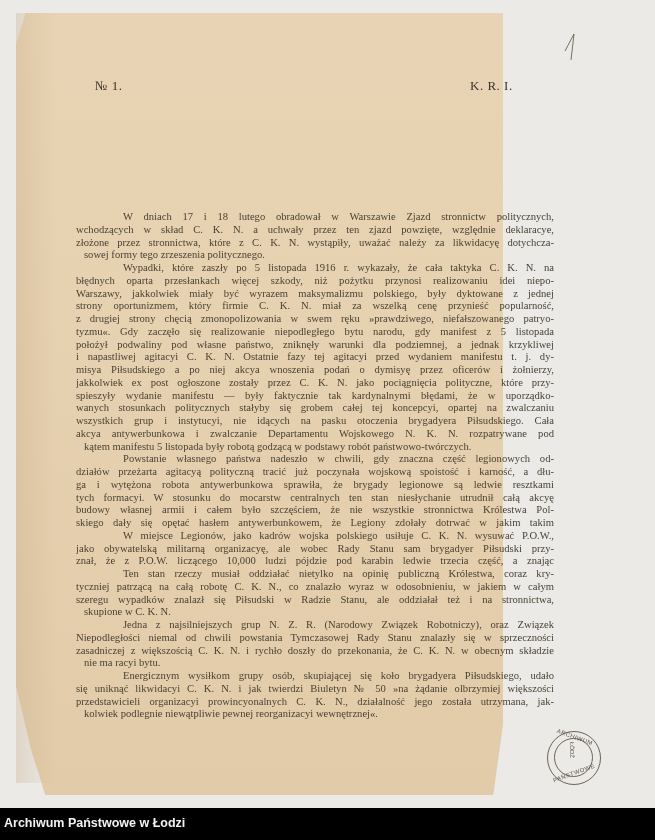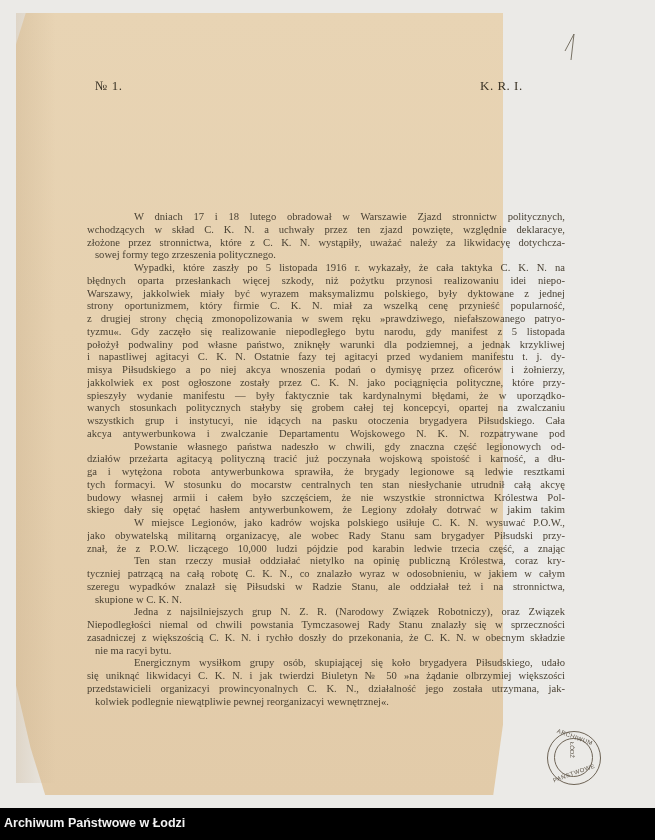--- a/index.html
+++ b/index.html
@@ -19,23 +19,23 @@
   }
   .paper-shade {
     position: absolute; left: 16px; top: 13px; width: 40px; height: 770px;
     background: linear-gradient(90deg, rgba(200,175,140,0.35), rgba(200,175,140,0));
   }
   .hand-mark {
     position: absolute; left: 562px; top: 33px; width: 14px; height: 28px;
   }
   .hdr { position: absolute; top: 78px; font-size: 13px; color: #3c3528; letter-spacing: 0.5px; }
   .hdr.left { left: 95px; }
-  .hdr.right { left: 480px; }
+  .hdr.right { left: 470px; }
   .body-text {
-    position: absolute; left: 87px; top: 211px; width: 478px;
+    position: absolute; left: 76px; top: 211px; width: 478px;
     font-size: 10.6px; line-height: 12.75px; color: #4a4234;
     text-align: justify; text-align-last: justify;
   }
   .line { display: block; white-space: nowrap; overflow: hidden; }
   .line.indent { padding-left: 47px; }
   .line.last { text-align-last: left; margin-left: 8px; }
   .stamp {
     position: absolute; left: 547px; top: 731px; width: 52px; height: 52px;
     border: 1.5px solid #6d6355; border-radius: 50%;
   }
@@ -81,20 +81,21 @@
     <span class="line">z drugiej strony chęcią zmonopolizowania w swem ręku »prawdziwego, niefałszowanego patryo-</span>
     <span class="line">tyzmu«. Gdy zaczęło się realizowanie niepodległego bytu narodu, gdy manifest z 5 listopada</span>
     <span class="line">położył podwaliny pod własne państwo, zniknęły warunki dla podziemnej, a jednak krzykliwej</span>
     <span class="line">i napastliwej agitacyi C. K. N. Ostatnie fazy tej agitacyi przed wydaniem manifestu t. j. dy-</span>
     <span class="line">misya Piłsudskiego a po niej akcya wnoszenia podań o dymisyę przez oficerów i żołnierzy,</span>
     <span class="line">jakkolwiek ex post ogłoszone zostały przez C. K. N. jako pociągnięcia polityczne, które przy-</span>
     <span class="line">spieszyły wydanie manifestu — były faktycznie tak kardynalnymi błędami, że w uporządko-</span>
     <span class="line">wanych stosunkach politycznych stałyby się grobem całej tej koncepcyi, opartej na zwalczaniu</span>
     <span class="line">wszystkich grup i instytucyi, nie idących na pasku otoczenia brygadyera Piłsudskiego. Cała</span>
     <span class="line">akcya antywerbunkowa i zwalczanie Departamentu Wojskowego N. K. N. rozpatrywane pod</span>
+    <span class="line last">kątem manifestu 5 listopada były robotą godzącą w podstawy robót państwowo-twórczych.</span>
     <span class="line indent">Powstanie własnego państwa nadeszło w chwili, gdy znaczna część legionowych od-</span>
     <span class="line">działów przeżarta agitacyą polityczną tracić już poczynała wojskową spoistość i karność, a dłu-</span>
     <span class="line">ga i wytężona robota antywerbunkowa sprawiła, że brygady legionowe są ledwie resztkami</span>
     <span class="line">tych formacyi. W stosunku do mocarstw centralnych ten stan niesłychanie utrudnił całą akcyę</span>
     <span class="line">budowy własnej armii i całem było szczęściem, że nie wszystkie stronnictwa Królestwa Pol-</span>
     <span class="line">skiego dały się opętać hasłem antywerbunkowem, że Legiony zdołały dotrwać w jakim takim</span>
     <span class="line indent">W miejsce Legionów, jako kadrów wojska polskiego usiłuje C. K. N. wysuwać P.O.W.,</span>
     <span class="line">jako obywatelską militarną organizacyę, ale wobec Rady Stanu sam brygadyer Piłsudski przy-</span>
     <span class="line">znał, że z P.O.W. liczącego 10,000 ludzi pójdzie pod karabin ledwie trzecia część, a znając</span>
     <span class="line indent">Ten stan rzeczy musiał oddziałać nietylko na opinię publiczną Królestwa, coraz kry-</span>

